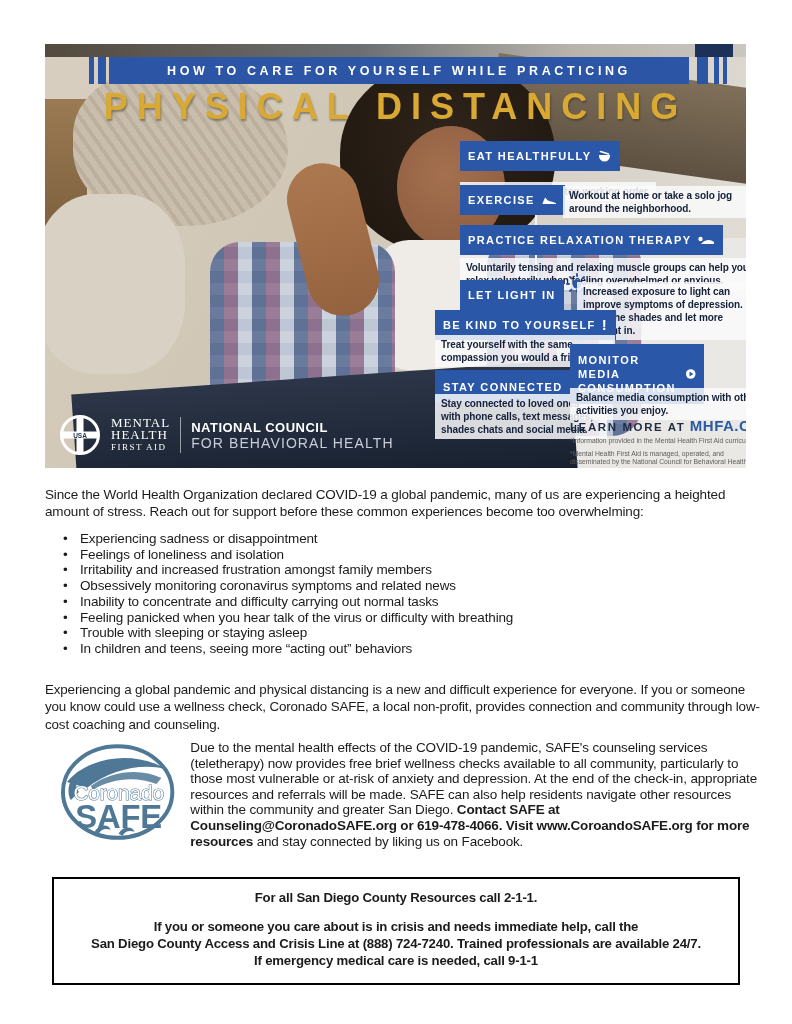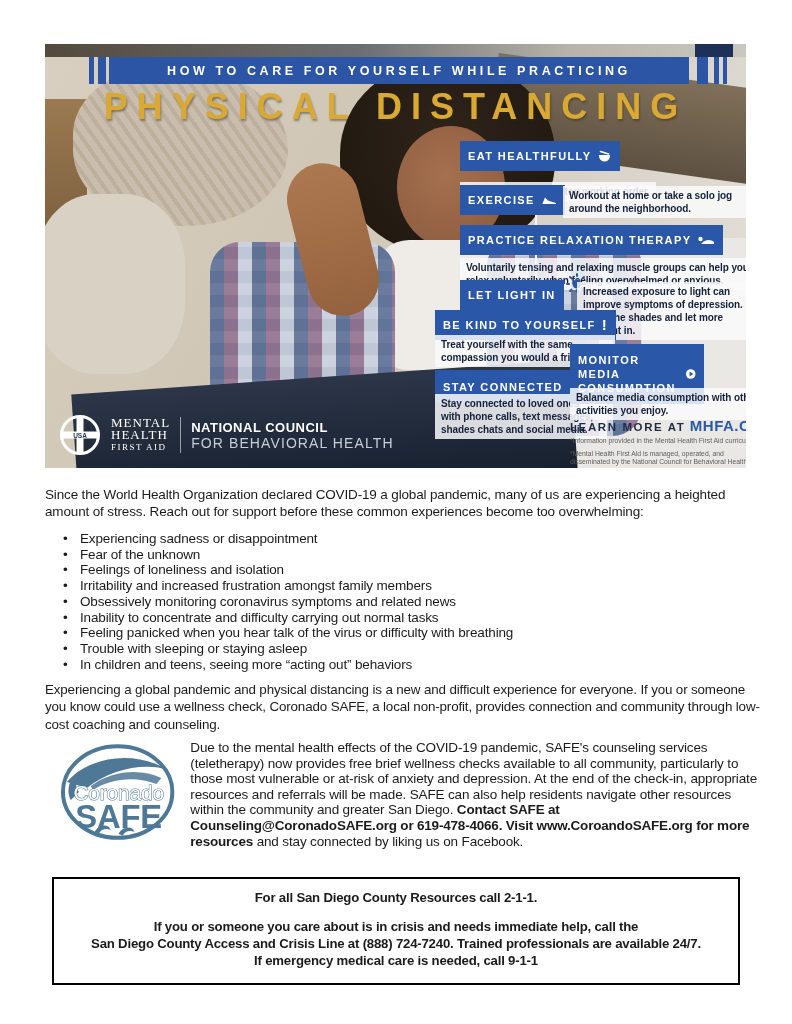--- a/index.html
+++ b/index.html
@@ -246,21 +246,20 @@
         <div class="c1">NATIONAL COUNCIL</div>
         <div class="c2">FOR BEHAVIORAL HEALTH</div>
       </div>
     </div>
   </div>
 
   <div class="textblock intro">Since the World Health Organization declared COVID-19 a global pandemic, many of us are experiencing a heighted amount of stress. Reach out for support before these common experiences become too overwhelming:</div>
 
   <ul class="textblock bullets">
     <li>Experiencing sadness or disappointment</li>
-    <li>Fear of the unknown</li>
     <li>Feelings of loneliness and isolation</li>
     <li>Irritability and increased frustration amongst family members</li>
     <li>Obsessively monitoring coronavirus symptoms and related news</li>
     <li>Inability to concentrate and difficulty carrying out normal tasks</li>
     <li>Feeling panicked when you hear talk of the virus or difficulty with breathing</li>
     <li>Trouble with sleeping or staying asleep</li>
     <li>In children and teens, seeing more “acting out” behaviors</li>
   </ul>
 
   <div class="textblock para2">Experiencing a global pandemic and physical distancing is a new and difficult experience for everyone. If you or someone you know could use a wellness check, Coronado SAFE, a local non-profit, provides connection and community through low-cost coaching and counseling.</div>

